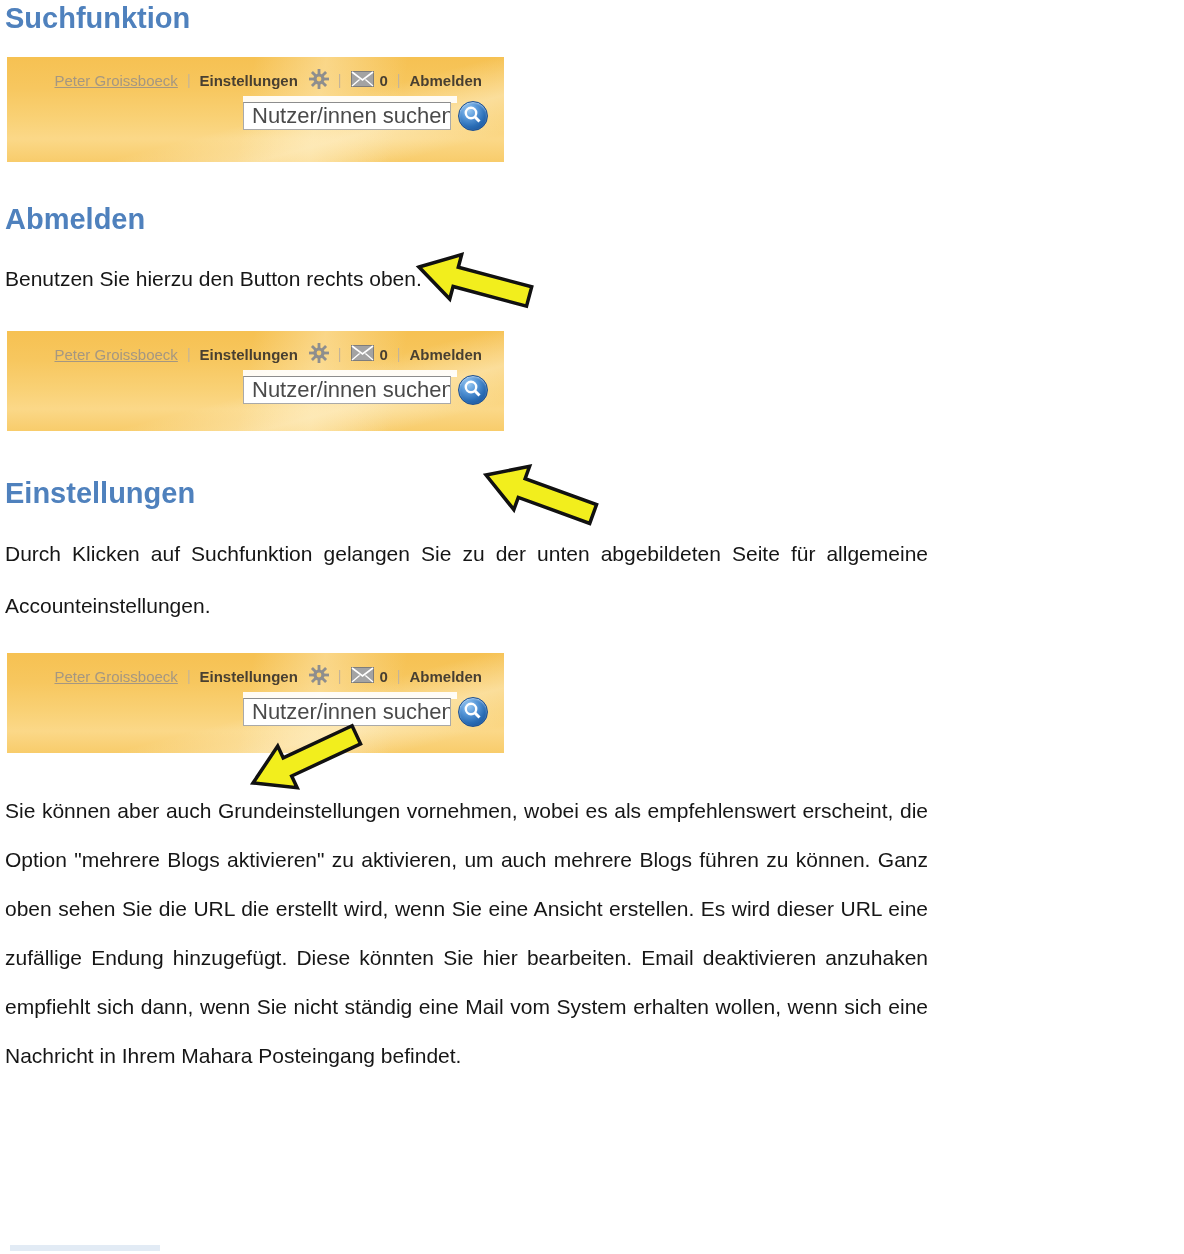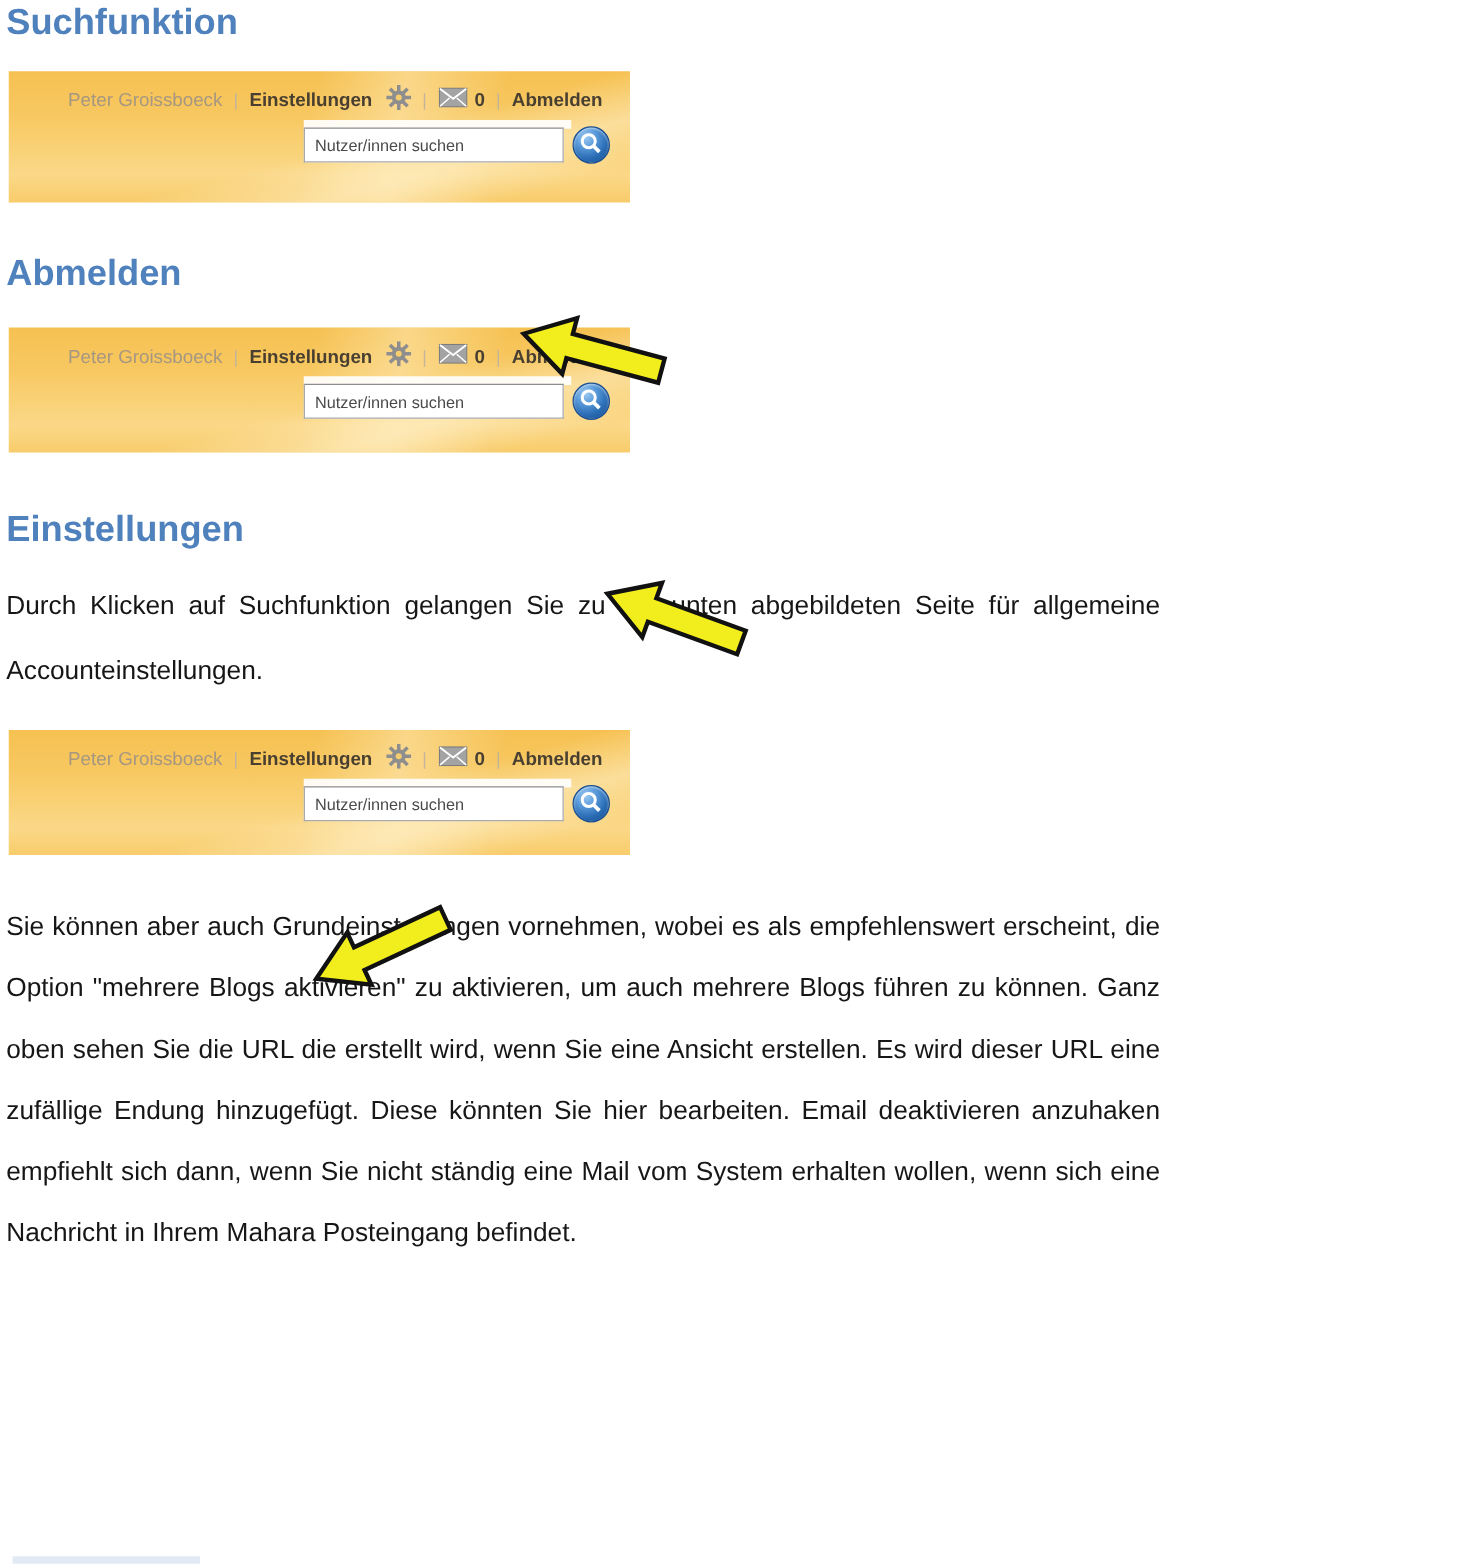--- a/index.html
+++ b/index.html
@@ -27,33 +27,33 @@
           linear-gradient(165deg, rgba(255,255,255,0) 55%, rgba(255,242,208,.5) 72%, rgba(255,255,255,0) 88%),
           linear-gradient(180deg,#f6c152 0%,#f7c75f 30%,#f9d175 58%,#fbd888 78%,#f8cc6b 100%);
   }
   .shot1{margin-top:22px;height:105px;}
   .shot2{margin-top:26px;height:100px;}
   .shot3{margin-top:21px;height:100px;}
 
   .bar-nav{position:absolute;top:12px;right:22px;height:22px;
            display:flex;align-items:center;gap:9px;
            font-size:15px;white-space:nowrap;}
-  .nav-user{color:#a59781;}
+  .nav-user{color:#a59781;text-decoration:underline;}
   .nav-sep{color:#c3b49a;font-size:14px;}
   .nav-link{color:#483f31;font-weight:700;cursor:pointer;}
   .nav-count{color:#483f31;font-weight:700;}
   .gear{margin-left:2px;display:inline-block;vertical-align:middle;}
   .mailwrap{display:flex;align-items:center;gap:6px;}
 
   .search-strip{position:absolute;left:236px;top:39px;width:214px;height:7px;
                 background:rgba(255,255,255,.92);}
   .search-input{position:absolute;left:236px;top:45px;width:198px;height:26px;
                 border:1px solid #a9a9a9;border-top-color:#8d8d8d;
                 background:#ffffff;font-family:"Liberation Sans",sans-serif;
-                font-size:13px;color:#4a4a4a;padding:0 0 0 8px;outline:none;}
+                font-size:22px;color:#4a4a4a;padding:0 0 0 8px;outline:none;}
   .search-btn{position:absolute;left:451px;top:44px;width:30px;height:30px;
               border-radius:50%;border:1px solid #1b4f93;cursor:pointer;padding:0;
               background:radial-gradient(circle at 35% 28%, #9ccaf2 0%, #5a9ada 30%, #2a6db5 62%, #134a8e 100%);
               box-shadow:inset 0 1px 2px rgba(255,255,255,.6);}
 
   
   .callout{position:absolute;width:122px;height:60px;z-index:5;pointer-events:none;}
   .callout svg{display:block;}
   .arrow1{left:415px;top:237px;transform:rotate(15deg);transform-origin:4px 30px;}
   .arrow2{left:482px;top:445px;transform:rotate(20deg);transform-origin:4px 30px;}
@@ -111,20 +111,21 @@
       <span>
         <svg width="28" height="28" viewBox="0 0 28 28">
           <circle cx="12" cy="11" r="5.2" fill="none" stroke="#ffffff" stroke-width="2.4"></circle>
           <line x1="15.8" y1="14.8" x2="20.5" y2="19.5" stroke="#ffffff" stroke-width="3"></line>
         </svg>
       </span>
     </button>
   </div>
 
   <h2 class="sec-heading h-abmelden">Abmelden</h2>
+  <p class="body-par p2">Benutzen Sie hierzu den Button rechts oben.</p>
 
   <div class="shot shot2">
     <div class="bar-nav">
       <span class="nav-user">Peter Groissboeck</span>
       <span class="nav-sep">|</span>
       <span class="nav-link">Einstellungen</span>
       <span class="gear">
         <svg width="20" height="20" viewBox="0 0 20 20">
           <g fill="#8e8e8e">
             <rect x="8.6" y="0" width="2.8" height="5"></rect>

